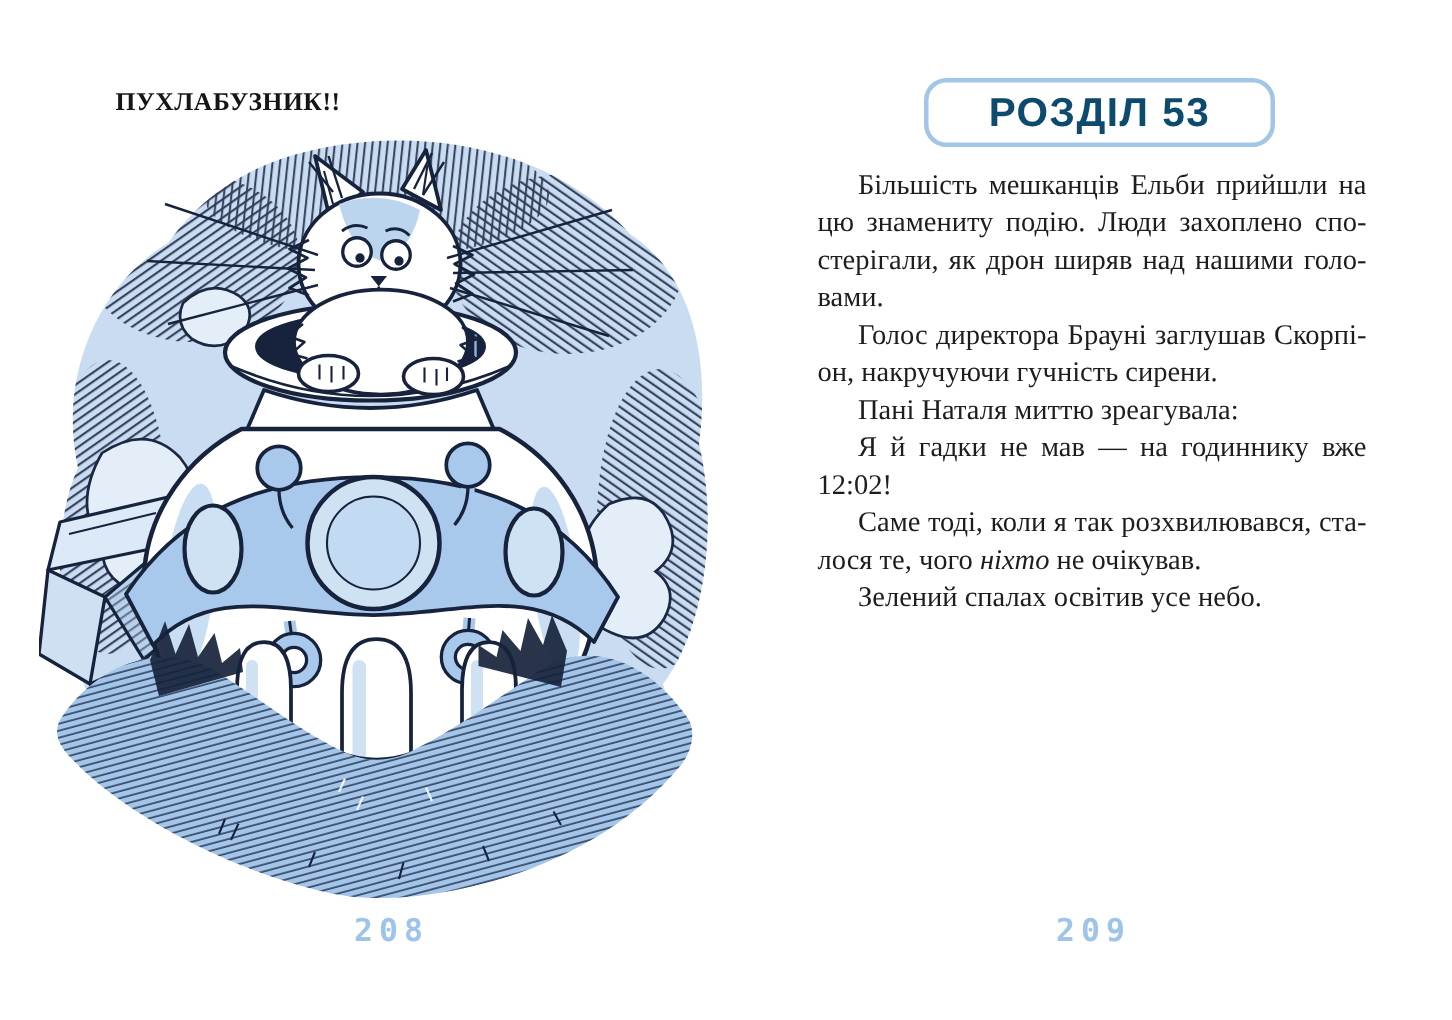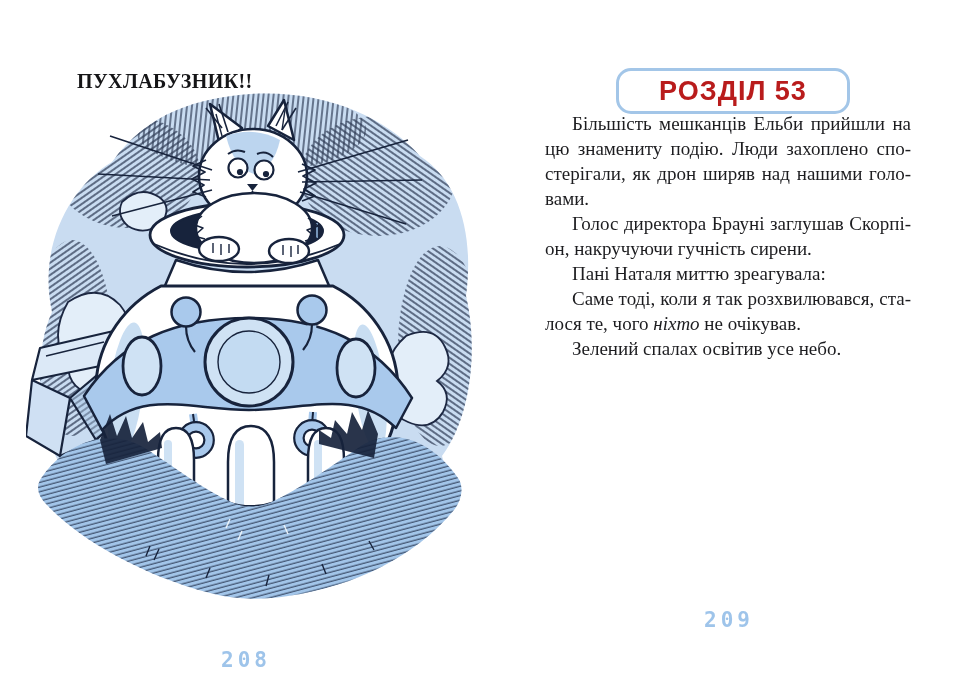--- a/index.html
+++ b/index.html
@@ -1,46 +1,46 @@
 <!DOCTYPE html>
 <html style="--accent-border: #a3c6e8; --page-number: #9ec4ea; --illo-light: #c9dcf1; --illo-mid: #a9c9ec; --illo-pale: #cfe2f4; --ink-line: #17233c; --text-ink: #1d1d20;"><head>
 <meta charset="utf-8">
 <style>
   html,body{margin:0;padding:0;background:#ffffff;}
   .spread{
     position:relative;width:968px;height:680px;background:#fff;overflow:hidden;
     font-family:"Liberation Serif",serif;color:#1c1c1e;
   }
   .caption{
-    position:absolute;left:77px;top:70px;
-    font-family:"Liberation Serif",serif;font-weight:bold;font-size:20px;
+    position:absolute;left:77px;top:58px;
+    font-family:"Liberation Serif",serif;font-weight:bold;font-size:17px;
     letter-spacing:.4px;color:#151517;white-space:nowrap;
   }
   .illo{position:absolute;left:26px;top:88px;width:464px;height:516px;}
   .chapter-box{
-    position:absolute;left:616px;top:68px;width:228px;height:40px;
+    position:absolute;left:616px;top:52px;width:228px;height:40px;
     border:3.5px solid var(--accent-border,#a3c6e8);border-radius:15px;
     display:flex;align-items:center;justify-content:center;background:#fff;
     font-family:"Liberation Sans",sans-serif;font-weight:800;font-size:27px;
-    letter-spacing:1px;color:#b91c1c;white-space:nowrap;
+    letter-spacing:1px;color:#0c4a6e;white-space:nowrap;
   }
   .body-col{
     position:absolute;left:545px;top:111px;width:366px;
     font-size:19px;line-height:25px;text-align:justify;color:#1d1d20;
     hyphens:manual;-webkit-hyphens:manual;
   }
   .body-col p{margin:0;text-indent:27px;}
   .body-col i{}
   .pagenum{
     position:absolute;top:608px;height:26px;
     font-family:"DejaVu Sans Mono",monospace;font-weight:bold;font-size:21px;
     letter-spacing:4px;text-indent:4px;
     color:var(--page-number,#9ec4ea);text-align:center;
   }
-  .pagenum.left{left:1px;width:486px;margin-top:40px;}
+  .pagenum.left{left:16px;width:486px;}
   .pagenum.right{left:484px;width:486px;}
 </style>
 </head>
 <body>
 
 <div class="spread">
 
   <div class="caption">ПУХЛАБУЗНИК!!</div>
 
   <svg class="illo" viewBox="0 0 464 516" aria-hidden="true">
@@ -222,19 +222,20 @@
   <div class="pagenum left">208</div>
 
   <div class="chapter-box">
     <span>РОЗДІЛ 53</span>
   </div>
 
   <div class="body-col">
       <p><span>Більшість мешканців Ельби прийшли на цю знамениту подію. Люди захоплено спо­стерігали, як дрон ширяв над нашими голо­вами.</span></p>
       <p><span>Голос директора Брауні заглушав Скорпі­он, накручуючи гучність сирени.</span></p>
       <p><span>Пані Наталя миттю зреагувала:</span></p>
+      <p><span>Я й гадки не мав — на годиннику вже 12:02!</span></p>
       <p><span>Саме тоді, коли я так розхвилювався, ста­лося те, чого </span><i>ніхто</i><span> не очікував.</span></p>
       <p><span>Зелений спалах освітив усе небо.</span></p>
     </div>
 
   <div class="pagenum right">209</div>
 
 </div>
 
 </body></html>

